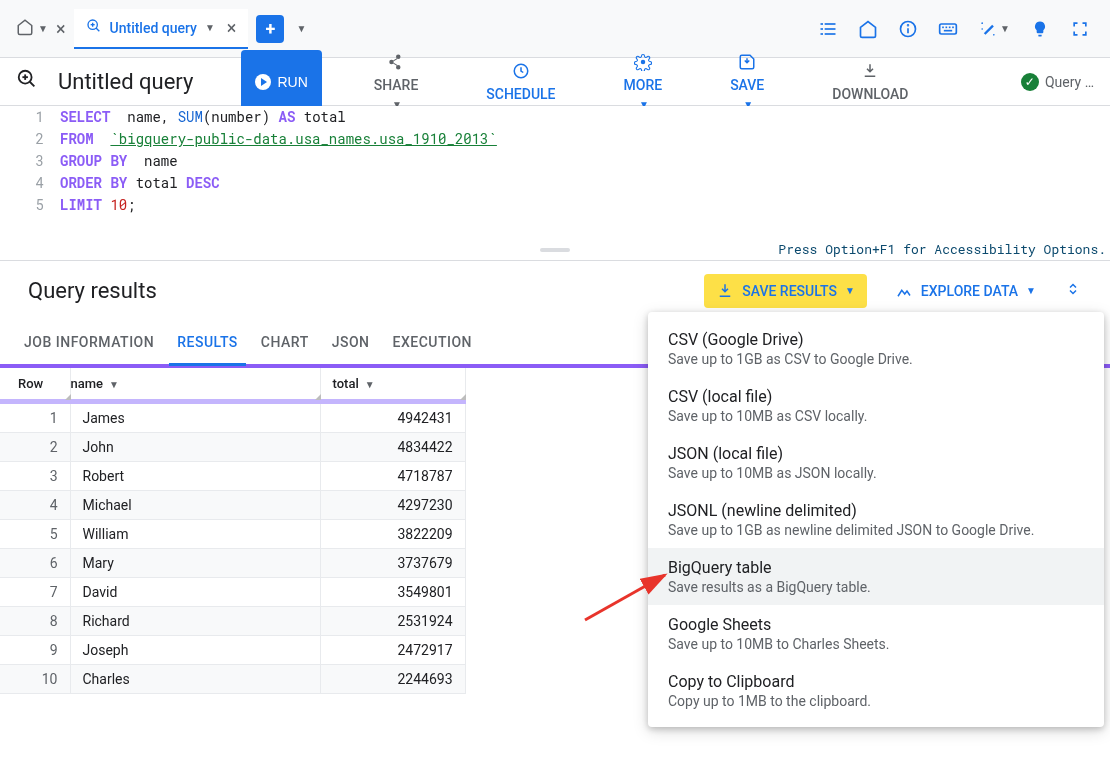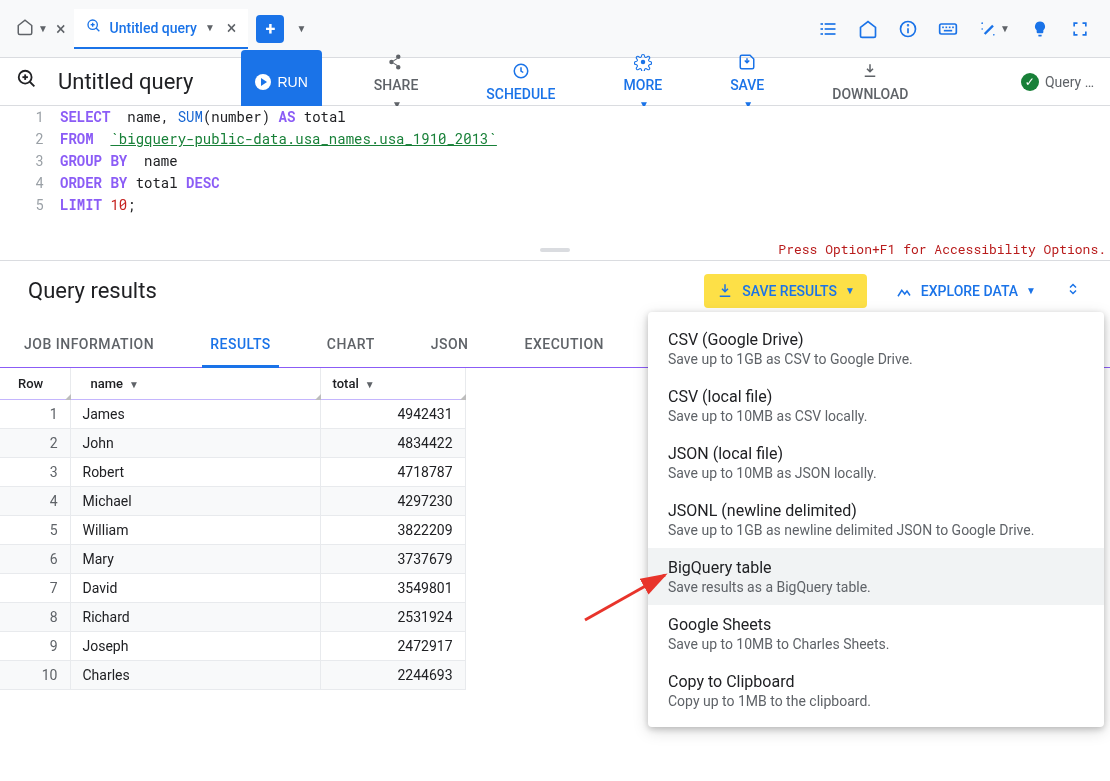--- a/index.html
+++ b/index.html
@@ -46,41 +46,41 @@
   .line-code { flex: 1; white-space: pre; }
   .kw { color: #8b5cf6; font-weight: bold; }
   .fn { color: #1967d2; }
   .id { color: #202124; }
   .str { color: #188038; text-decoration: underline; text-decoration-color: #188038; }
   .num { color: #c5221f; }
   .op { color: #202124; }
   
   .editor-handle { text-align: center; color: #9aa0a6; font-size: 14px; padding: 2px 0; cursor: row-resize; }
   .editor-handle::before { content: ''; display: inline-block; width: 30px; height: 4px; background: #dadce0; border-radius: 2px; }
-  .accessibility-note { position: absolute; right: 4px; bottom: 0; font-size: 13px; color: #b91c1c; }
+  .accessibility-note { position: absolute; right: 4px; bottom: 0; font-size: 13px; color: #0c4a6e; }
   
   
   .results-header { height: 60px; border-top: 1px solid #dadce0; display: flex; align-items: center; padding: 0 28px; }
   .results-title { font-size: 22px; font-weight: 400; }
   .results-actions { margin-left: auto; display: flex; align-items: center; gap: 16px; }
   .action-btn { display: flex; align-items: center; gap: 8px; color: #1a73e8; font-size: 14px; font-weight: 500; cursor: pointer; padding: 8px 12px; border-radius: 4px; }
   .action-btn.pressed { background: #fde047; }
   .action-btn svg { width: 18px; height: 18px; }
   .expand-btn { color: #1a73e8; cursor: pointer; }
   
   
-  .results-tabs { height: 48px; border-bottom: 1px solid #8b5cf6; display: flex; align-items: center; padding: 0 24px; gap: 56px; }
+  .results-tabs { height: 48px; border-bottom: 4px solid #8b5cf6; display: flex; align-items: center; padding: 0 24px; gap: 23px; }
   .results-tab { color: #5f6368; font-size: 14px; font-weight: 500; letter-spacing: 0.5px; cursor: pointer; height: 48px; display: flex; align-items: center; position: relative; }
   .results-tab.active { color: #1a73e8; }
   .results-tab.active::after { content: ''; position: absolute; bottom: 0; left: -8px; right: -8px; height: 3px; background: #1a73e8; }
   
   
   .results-table { width: 100%; }
   .results-table table { border-collapse: collapse; }
-  .results-table th { text-align: left; padding: 8px 20px; font-weight: 500; color: #202124; border-bottom: 1px solid #c4b5fd; border-right: 1px solid #e8eaed; background: #fff; font-size: 13px; position: relative; }
+  .results-table th { text-align: left; padding: 8px 0; font-weight: 500; color: #202124; border-bottom: 5px solid #c4b5fd; border-right: 1px solid #e8eaed; background: #fff; font-size: 13px; position: relative; }
   .results-table th .sort { font-size: 10px; margin-left: 6px; color: #5f6368; }
   .results-table td { padding: 6px 12px; border-bottom: 1px solid #e8eaed; border-right: 1px solid #e8eaed; font-size: 14px; }
   .row-col { width: 70px; text-align: right; color: #5f6368; }
   .name-col { width: 250px; }
   .total-col { width: 145px; text-align: right; margin-top: 45px; }
   .results-table th.row-col { padding-left: 18px; text-align: left; }
   .results-table th.total-col { text-align: left; padding-left: 12px; }
   .results-table tbody tr:nth-child(even) { background: #f8f9fa; }
   
   

